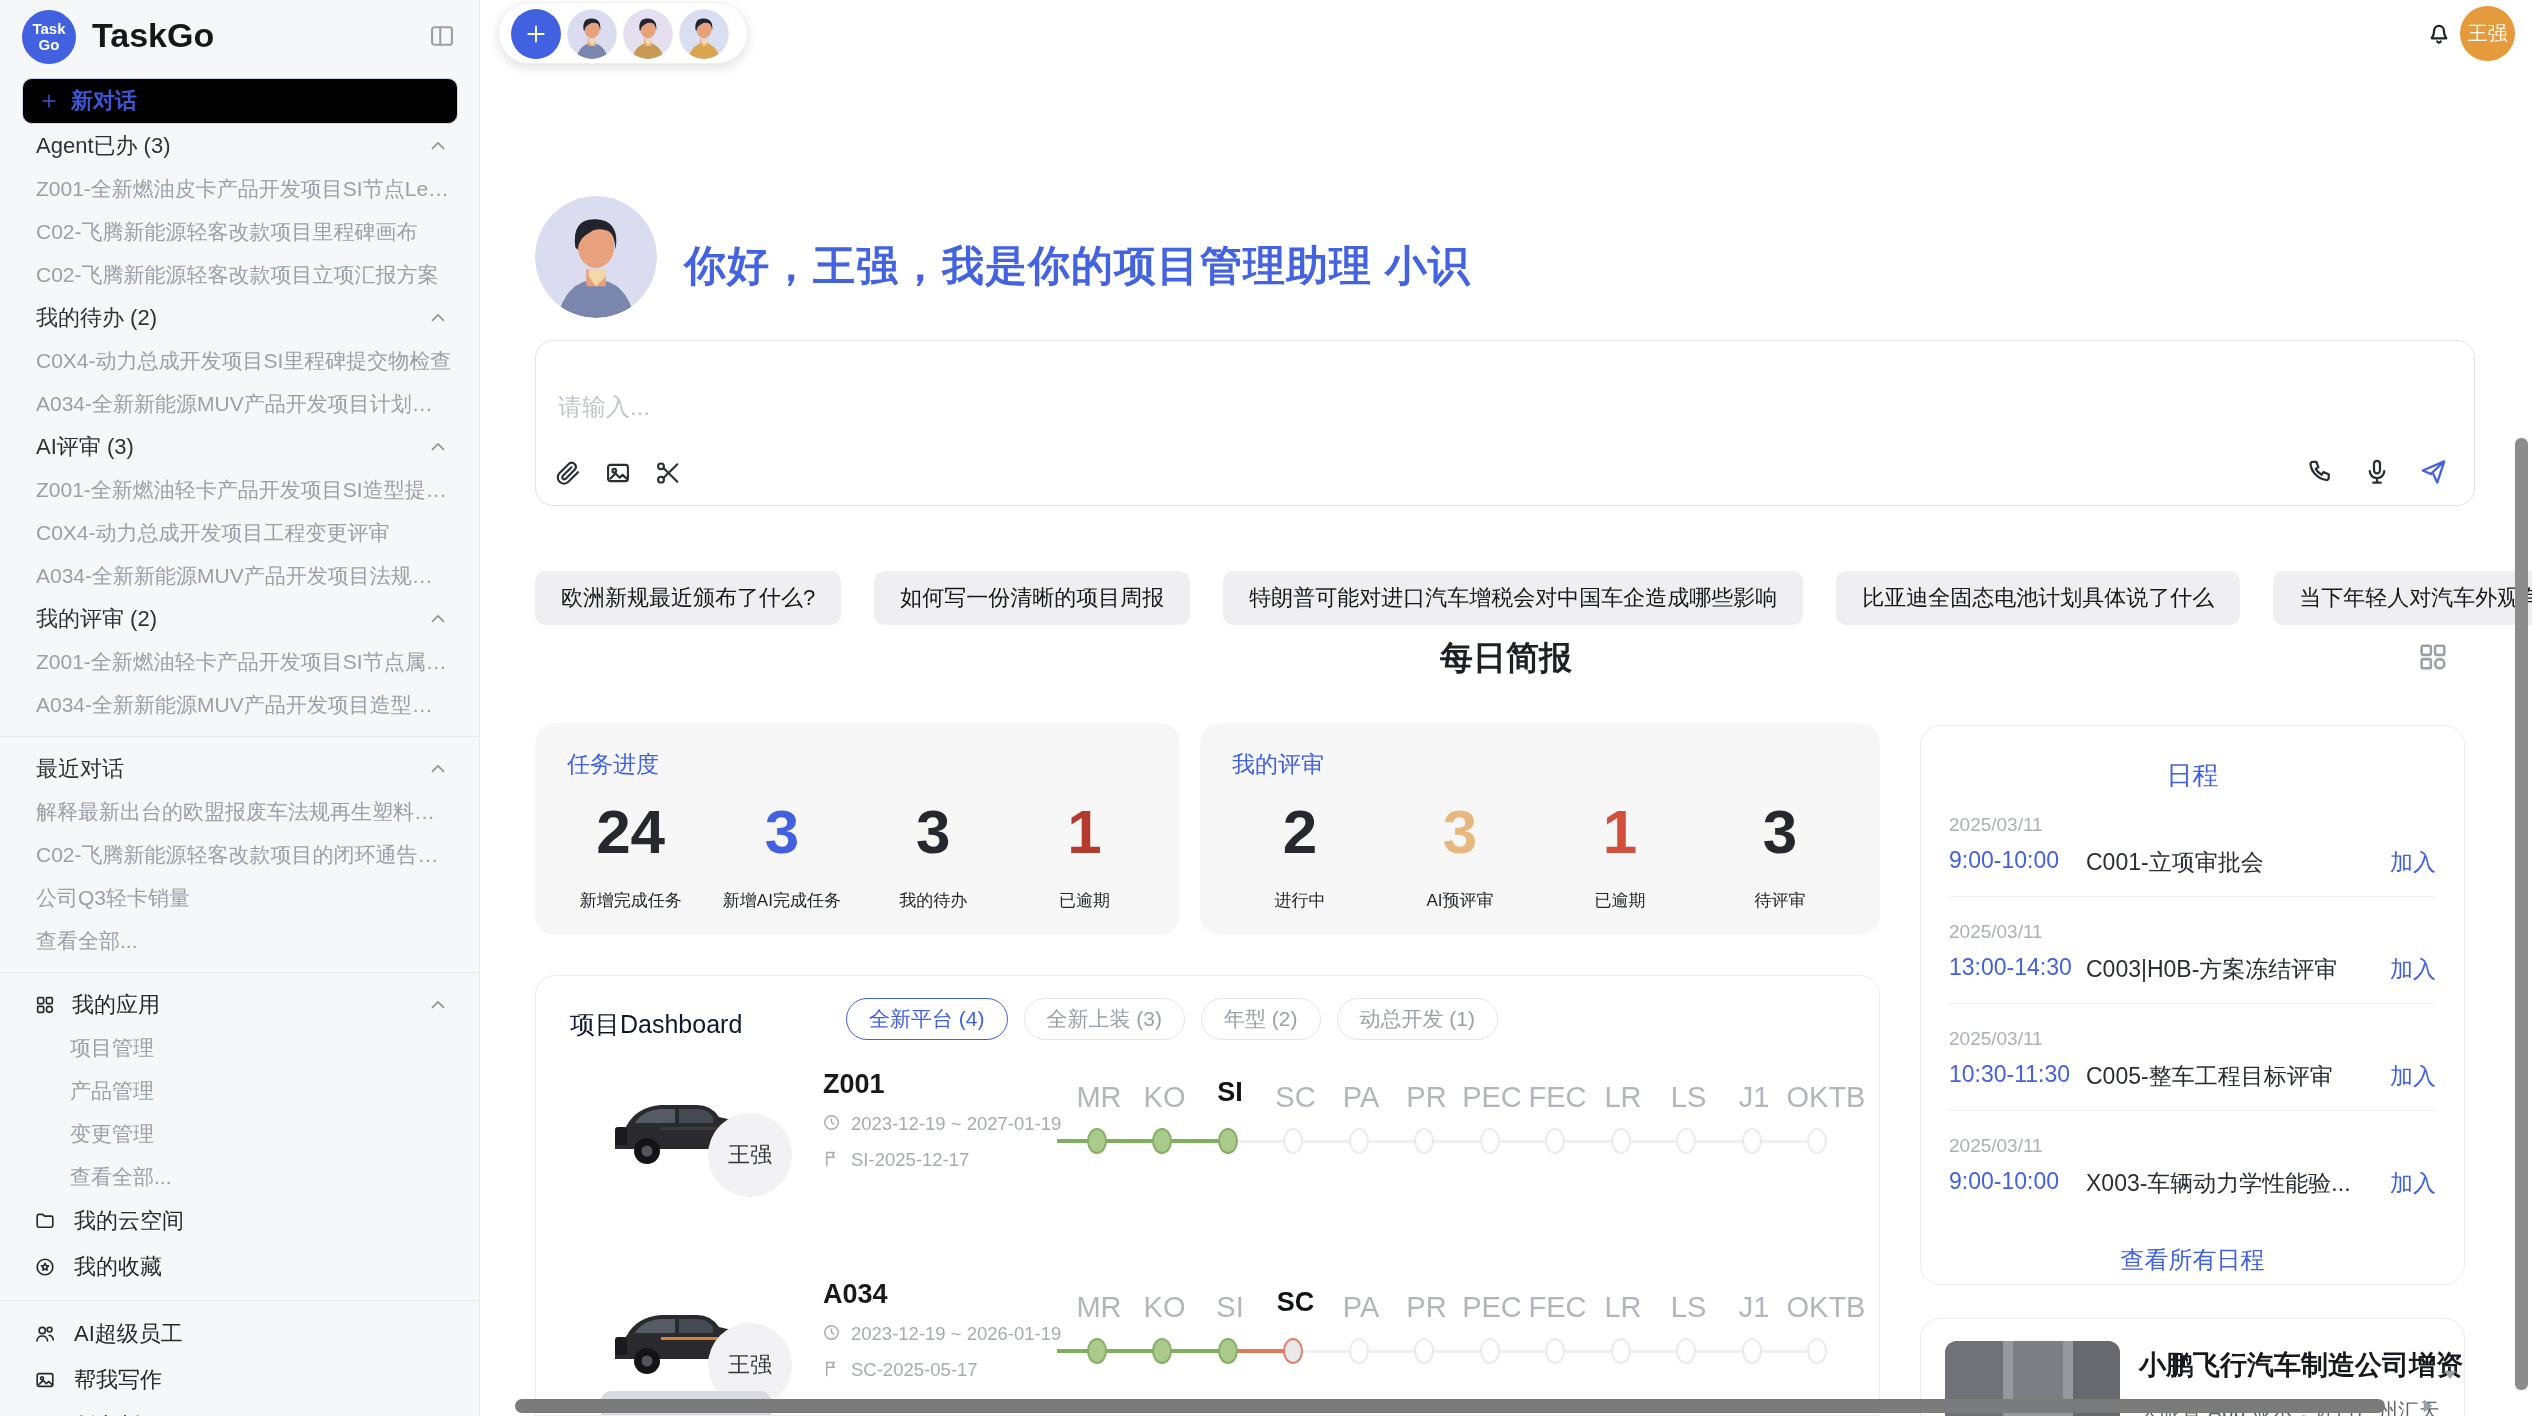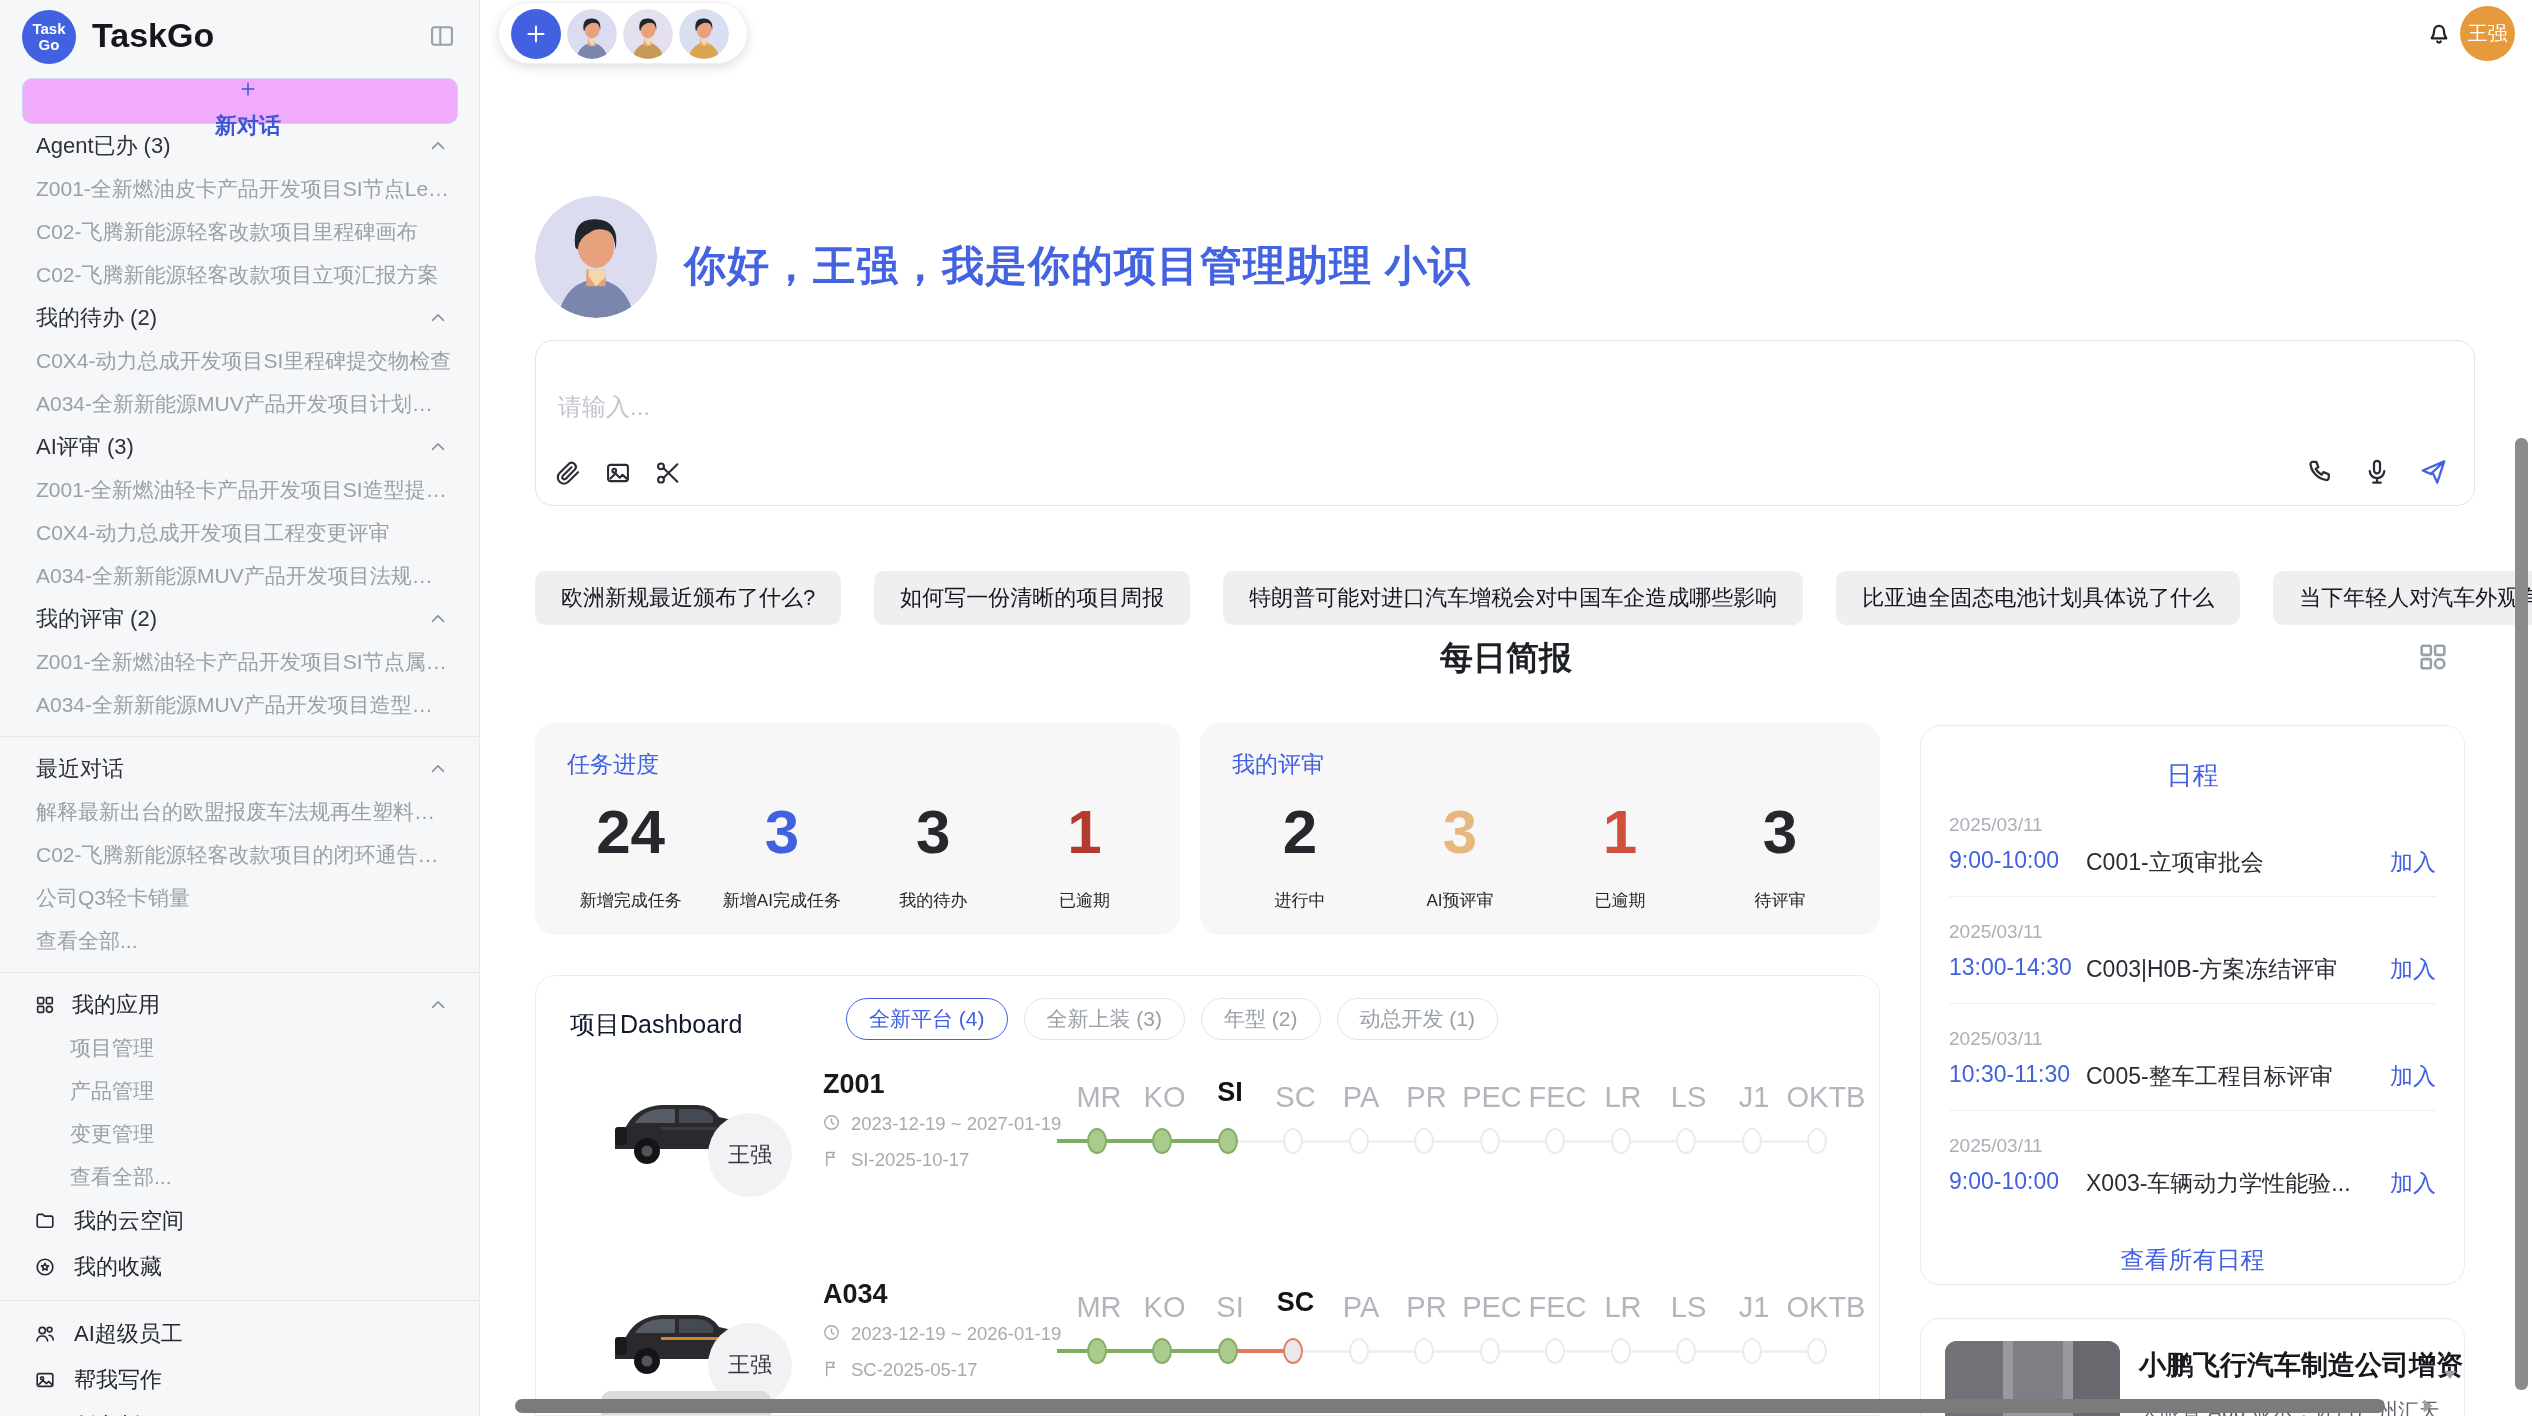--- a/index.html
+++ b/index.html
@@ -9,23 +9,23 @@
 
   
   #sidebar { position:fixed; left:0; top:0; width:480px; height:1416px;
     background:#f6f7f8; border-right:1px solid #e9e9eb; z-index:5; overflow:hidden; }
   .sb-header { position:relative; height:76px; }
   .logo { position:absolute; left:22px; top:10px; width:54px; height:54px; border-radius:50%;
     background:#4161e0; color:#fff; display:flex; flex-direction:column; align-items:center;
     justify-content:center; font-size:15px; line-height:1.05; font-weight:600; }
   .app-title { position:absolute; left:92px; top:16px; font-size:34px; font-weight:700; color:#15171b; }
   .collapse-btn { position:absolute; left:428px; top:22px; width:28px; height:28px; color:#9aa0a8; cursor:pointer; }
-  .new-chat { margin:2px 22px 0; width:436px; height:46px; border-radius:10px; background:#f0abfc;
+  .new-chat { margin:2px 22px 0; width:436px; height:46px; border-radius:10px; background:#000000;
     border:1px solid #ced4f4; color:#3c56d5; font-size:22px; font-weight:600;
-    display:flex; align-items:center; gap:12px; padding-left:16px; cursor:pointer;flex-direction:column; }
+    display:flex; align-items:center; gap:12px; padding-left:16px; cursor:pointer; }
   .sb-sec-h { height:43px; padding:0 30px 0 36px; display:flex; align-items:center;
     justify-content:space-between; font-size:22px; color:#2e3238; }
   .sb-item { height:43px; line-height:43px; padding:0 26px 0 36px; font-size:21px; color:#9aa0a8;
     white-space:nowrap; overflow:hidden; text-overflow:ellipsis; cursor:pointer; }
   .sb-div { border:none; border-top:1px solid #e7e7e9; margin:10px 0; }
   .sb-apps-h { height:43px; padding:0 30px 0 34px; display:flex; align-items:center; gap:16px;
     font-size:22px; color:#26292f; }
   .sb-apps-h .grow { flex:1; }
   .sb-sub { padding-left:70px; }
   .sb-link { height:46px; display:flex; align-items:center; gap:18px; padding-left:34px;
@@ -502,21 +502,21 @@
             </svg>
           </span>
           <div>2023-12-19 ~ 2027-01-19</div>
         </div>
         <div class="p-meta m2">
           <span class="ic i19">
             <svg viewBox="0 0 24 24" fill="none" stroke="currentColor" stroke-width="1.8" stroke-linecap="round" stroke-linejoin="round">
               <path d="M6 21V4M6 4.5h9.5l-2 3 2 3H6"></path>
             </svg>
           </span>
-          <div>SI-2025-10-17</div>
+          <div>SI-2025-12-17</div>
         </div>
         <div class="ms-line" style="left: 562.75px; width: 720.5px;"></div>
         <div class="ms-line g" style="left: 520.75px; width: 173px;"></div>
         <div class="ms-label" style="left: 530px;">MR</div>
         <div class="ms-dot done" style="left: 550.75px;"></div>
         <div class="ms-label" style="left: 595.5px;">KO</div>
         <div class="ms-dot done" style="left: 616.25px;"></div>
         <div class="ms-label cur" style="left: 661px;">SI</div>
         <div class="ms-dot done" style="left: 681.75px;"></div>
         <div class="ms-label" style="left: 726.5px;">SC</div>

